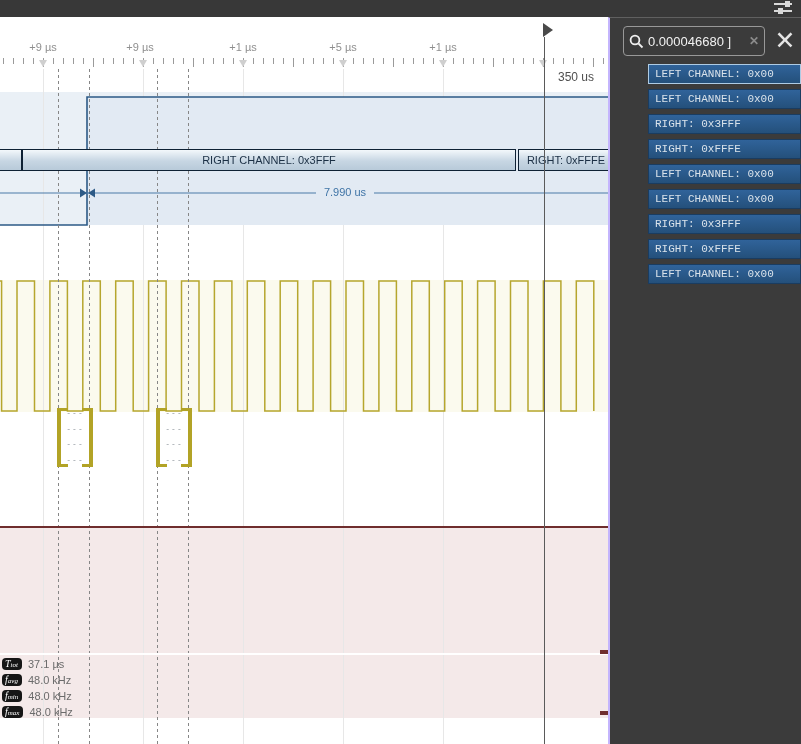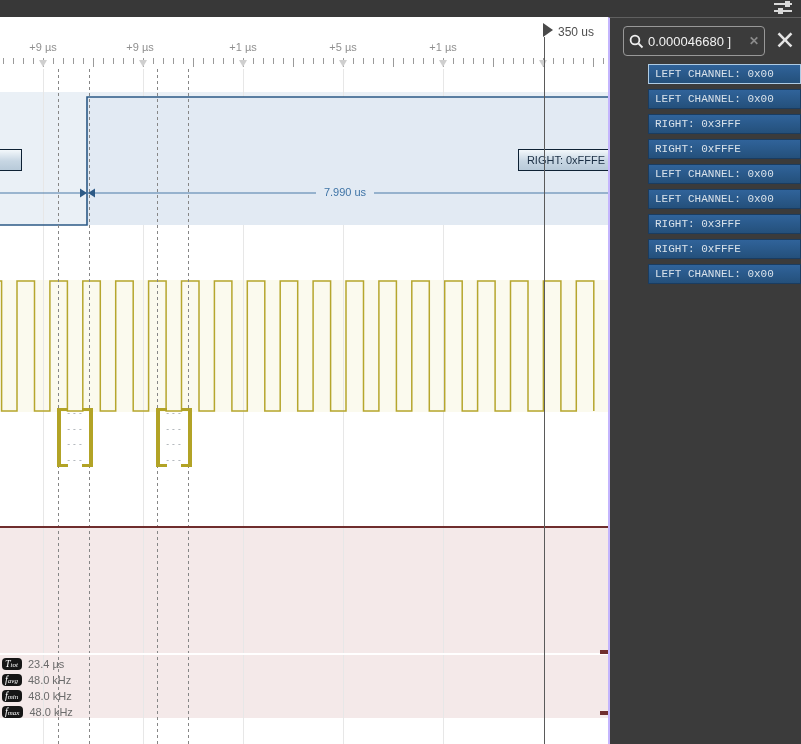--- a/index.html
+++ b/index.html
@@ -112,20 +112,21 @@
     <path id="clock-path" fill="none" stroke="#b6a62e" stroke-width="1.5" d="M0,264 H1.6 V394 H17.0 V264 H34.5 V394 H49.9 V264 H67.4 V394 H82.8 V264 H100.3 V394 H115.7 V264 H133.2 V394 H148.6 V264 H166.1 V394 H181.5 V264 H199.0 V394 H214.4 V264 H231.9 V394 H247.3 V264 H264.8 V394 H280.2 V264 H297.7 V394 H313.1 V264 H330.6 V394 H346.0 V264 H363.5 V394 H378.9 V264 H396.4 V394 H411.8 V264 H429.3 V394 H444.7 V264 H462.2 V394 H477.6 V264 H495.1 V394 H510.5 V264 H528.0 V394 H543.4 V264 H560.9 V394 H576.3 V264 H593.8 V394"></path>
     <g id="measure-group" stroke="#4a7aa8" stroke-width="1.2">
       <line x1="0" y1="176" x2="316" y2="176"></line>
       <line x1="374" y1="176" x2="608" y2="176"></line>
       <path d="M80,171.5 L87,176 L80,180.5 Z" fill="#2d5a86" stroke="none"></path>
       <path d="M95,171.5 L88,176 L95,180.5 Z" fill="#2d5a86" stroke="none"></path>
     </g>
   </svg>
 
   <div class="ann-seg" style="left: -6px; width: 28px;"></div>
+  <div class="ann-seg" style="left: 22px; width: 494px;">RIGHT CHANNEL: 0x3FFF</div>
   <div class="ann-seg" style="left: 518px; width: 96px;">RIGHT: 0xFFFE</div>
 
   <div id="measure-label" style="left:310px;">7.990 us</div>
 
   <div class="hbox" style="left:57px;">
     <span>---</span>
       <span>---</span>
     <span>---</span>
       <span>---</span>
   </div>
@@ -134,21 +135,21 @@
       <span>---</span>
     <span>---</span>
       <span>---</span>
   </div>
 
   <div class="stat-row" style="top:640px;">
     <span class="stat-badge">
         <span class="stat-sym">T</span>
         <span class="stat-sub">tot</span>
       </span>
-    <span class="stat-val">23.4 µs</span>
+    <span class="stat-val">37.1 µs</span>
   </div>
   <div class="stat-row" style="top:656px;">
     <span class="stat-badge">
         <span class="stat-sym">f</span>
         <span class="stat-sub">avg</span>
       </span>
     <span class="stat-val">48.0 kHz</span>
   </div>
   <div class="stat-row" style="top:672px;">
     <span class="stat-badge">
@@ -159,21 +160,21 @@
   </div>
   <div class="stat-row" style="top:688px;">
     <span class="stat-badge">
         <span class="stat-sym">f</span>
         <span class="stat-sub">max</span>
       </span>
     <span class="stat-val">48.0 kHz</span>
   </div>
 
   <div id="marker-flag" style="left: 543px;"></div>
-  <div id="marker-label" style="left: 558px;">350 us</div>
+  <div id="marker-label" style="left: 558px; margin-top: 45px;">350 us</div>
   <div id="marker-line" style="left: 544px;"></div>
 <div class="tick" style="left: 3px; height: 6px;"></div>
     <div class="tick" style="left: 13px; height: 6px;"></div>
     <div class="tick" style="left: 23px; height: 6px;"></div>
     <div class="tick" style="left: 33px; height: 6px;"></div>
     <div class="tick" style="left: 43px; height: 9px;"></div>
     <div class="tick" style="left: 53px; height: 6px;"></div>
     <div class="tick" style="left: 63px; height: 6px;"></div>
     <div class="tick" style="left: 73px; height: 6px;"></div>
     <div class="tick" style="left: 83px; height: 6px;"></div>

